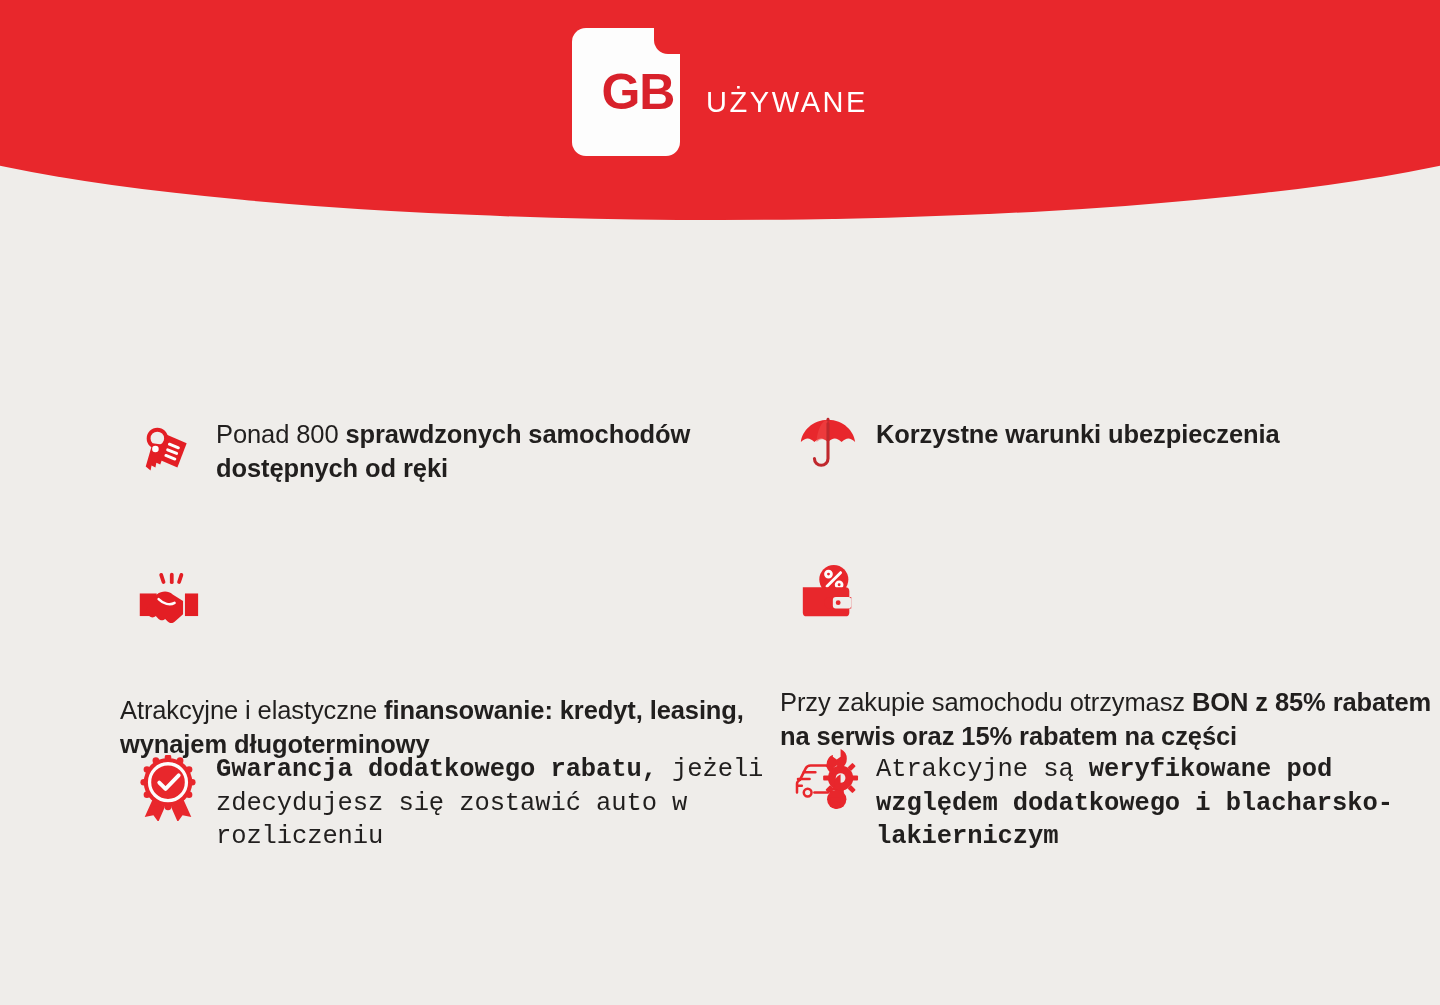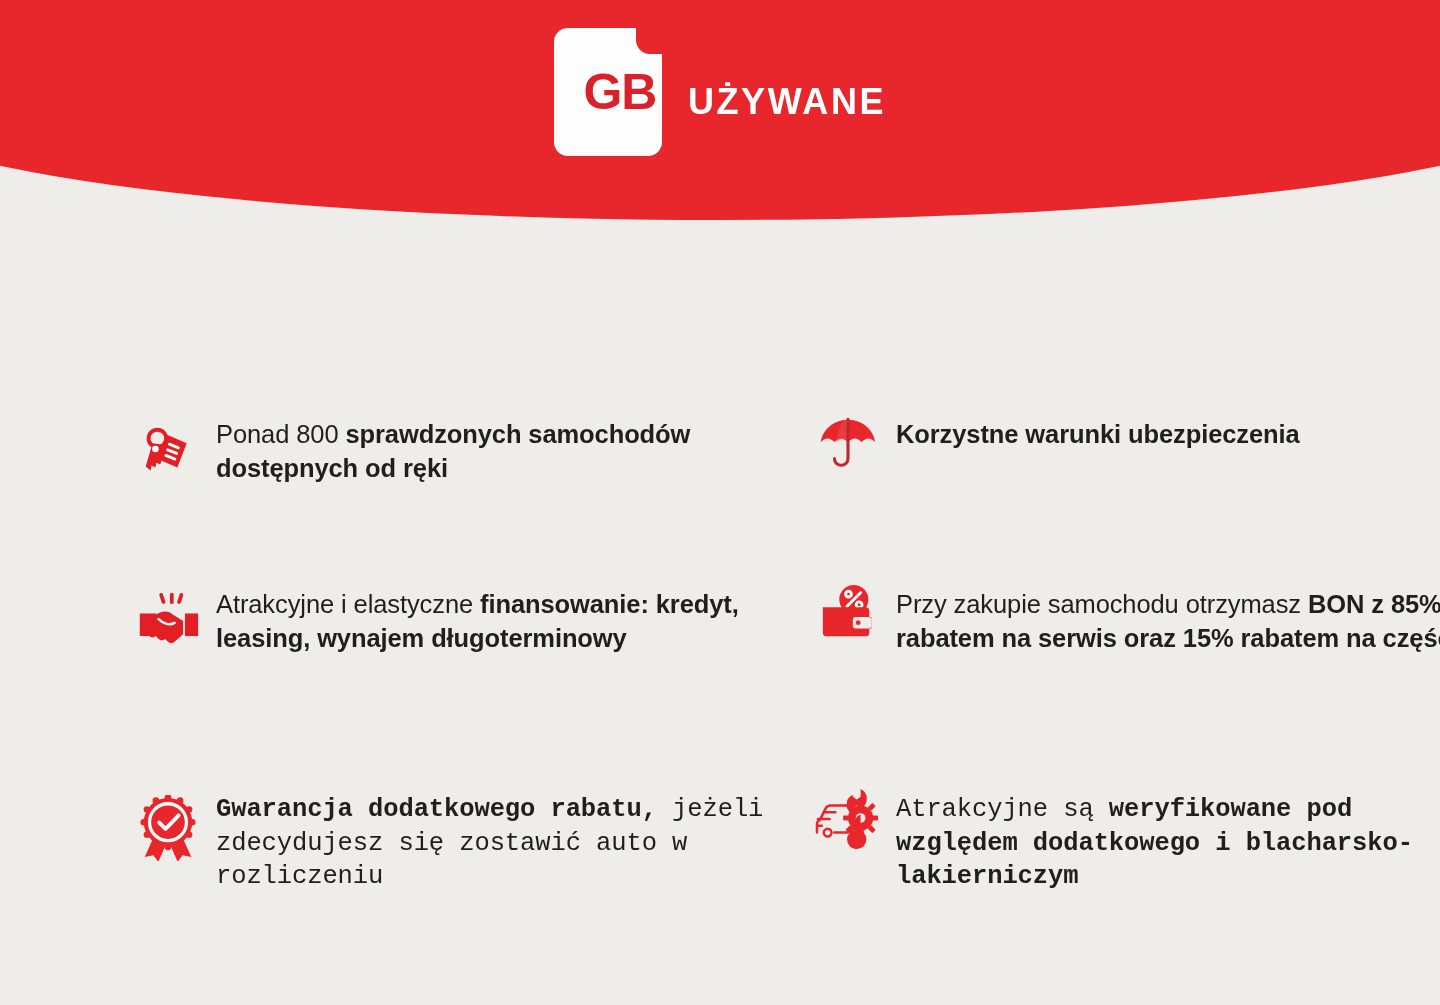--- a/index.html
+++ b/index.html
@@ -92,40 +92,39 @@
     color: #ffffff;
     line-height: 1.02;
     padding-top: 18px;
   }
   .logo-words .line1 {
     font-size: 35px;
     letter-spacing: 2.6px;
     font-weight: normal;
   }
   .logo-words .line2 {
-    font-size: 36px;
+    font-size: 29px;
     letter-spacing: 2.6px;
-    font-weight: bold;
+    font-weight: normal;
     margin-top: 3px;
   }
 
   
   .benefits {
     position: absolute;
     left: 0;
     top: 390px;
     width: 1440px;
     display: grid;
     grid-template-columns: 660px 660px;
     column-gap: 0px;
     row-gap: 0px;
     padding-left: 120px;
     box-sizing: border-box;
     z-index: 3;
-    gap: 20px;
   }
   .benefit {
     display: flex;
     align-items: flex-start;
     height: 185px;
   }
   .benefit .icon-wrap {
     width: 96px;
     flex: 0 0 96px;
     display: flex;
@@ -138,21 +137,21 @@
     font-size: 25.5px;
     line-height: 1.32;
     color: #211f1e;
     padding-top: 28px;
     letter-spacing: -0.1px;
   }
   .benefit .text b { font-weight: bold; }
 
   
   .row1 { height: 150px; }
-  .row2 { height: 185px; }
+  .row2 { height: 185px; flex-direction: column; }
   .row3 { height: 185px; font-family: Liberation Mono, monospace; }
 
   .b-right .icon-wrap { padding-top: 22px; }
 
   svg { display: block; }
 </style>
 </head>
 <body>
 
 <div class="header">

